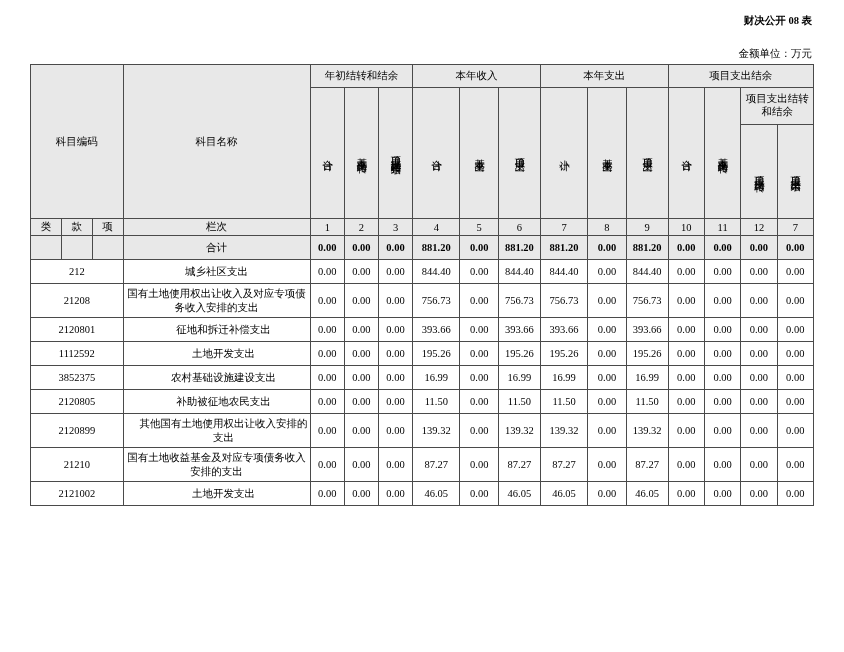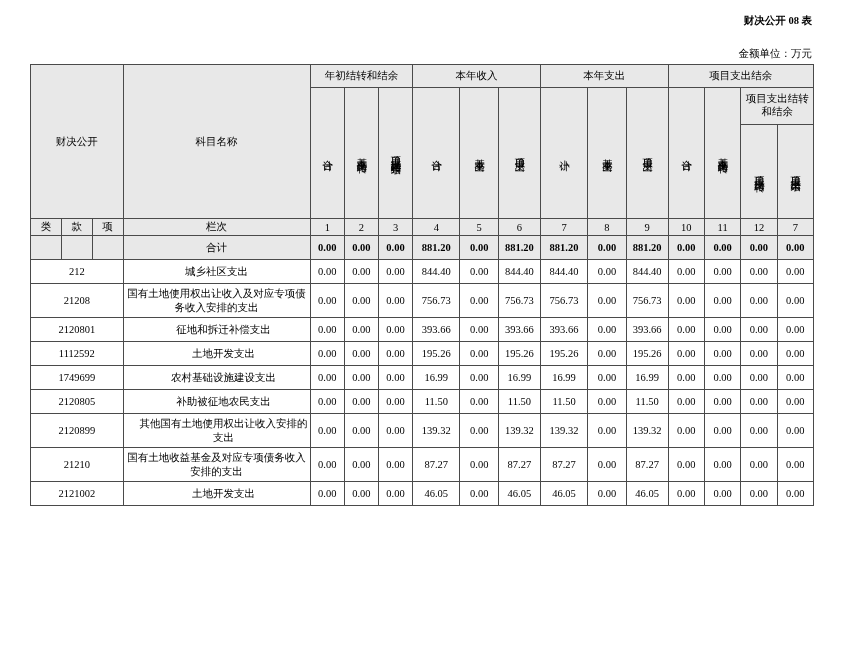--- a/index.html
+++ b/index.html
@@ -136,21 +136,21 @@
         <col style="width:35px">
         <col style="width:38px">
       <col style="width:33px">
         <col style="width:33px">
         <col style="width:33px">
         <col style="width:33px">
     </colgroup>
     <tbody>
       <tr>
         <th class="hdr" rowspan="3" colspan="3">
-          <span>财决公开</span>
+          <span>科目编码</span>
         </th>
         <th class="hdr" rowspan="3">
           <span>科目名称</span>
         </th>
         <th class="hdr" colspan="3" style="height:20px">
           <span>年初结转和结余</span>
         </th>
         <th class="hdr" colspan="3">
           <span>本年收入</span>
         </th>
@@ -314,21 +314,21 @@
         <td class="num">195.26</td>
         <td class="num">0.00</td>
         <td class="num">195.26</td>
         <td class="num">0.00</td>
         <td class="num">0.00</td>
         <td class="num">0.00</td>
         <td class="num">0.00</td>
       </tr>
 
       <tr class="rowline">
-        <td colspan="3" class="code">1749699</td>
+        <td colspan="3" class="code">3852375</td>
         <td class="name ind1">农村基础设施建设支出</td>
         <td class="num">0.00</td>
         <td class="num">0.00</td>
         <td class="num">0.00</td>
         <td class="num">16.99</td>
         <td class="num">0.00</td>
         <td class="num">16.99</td>
         <td class="num">16.99</td>
         <td class="num">0.00</td>
         <td class="num">16.99</td>

